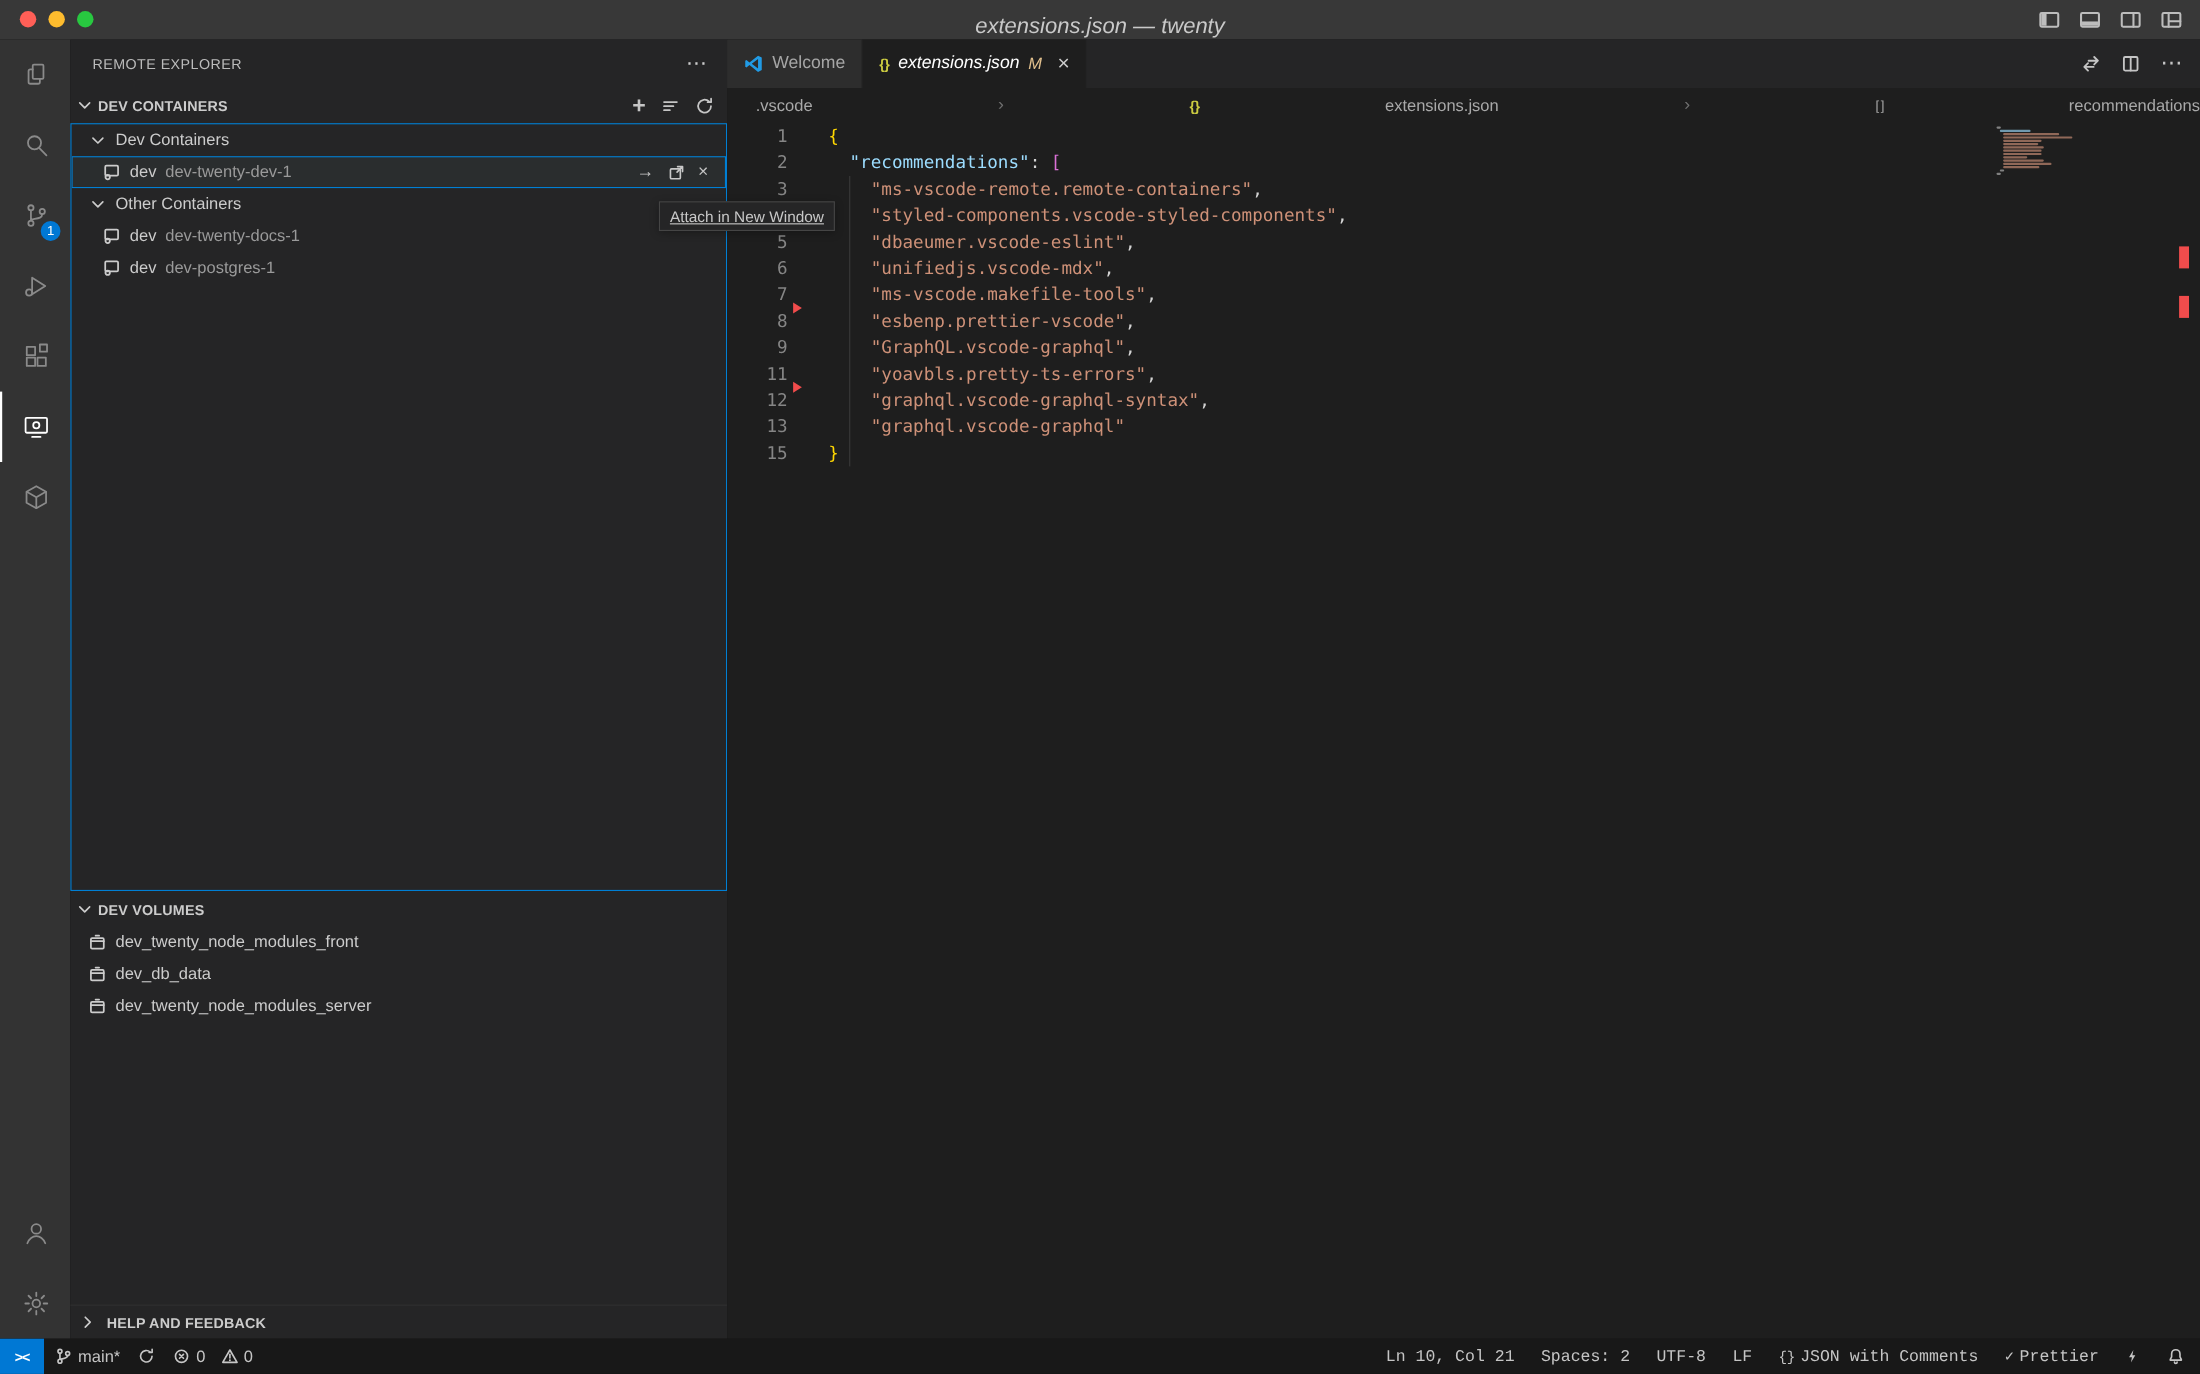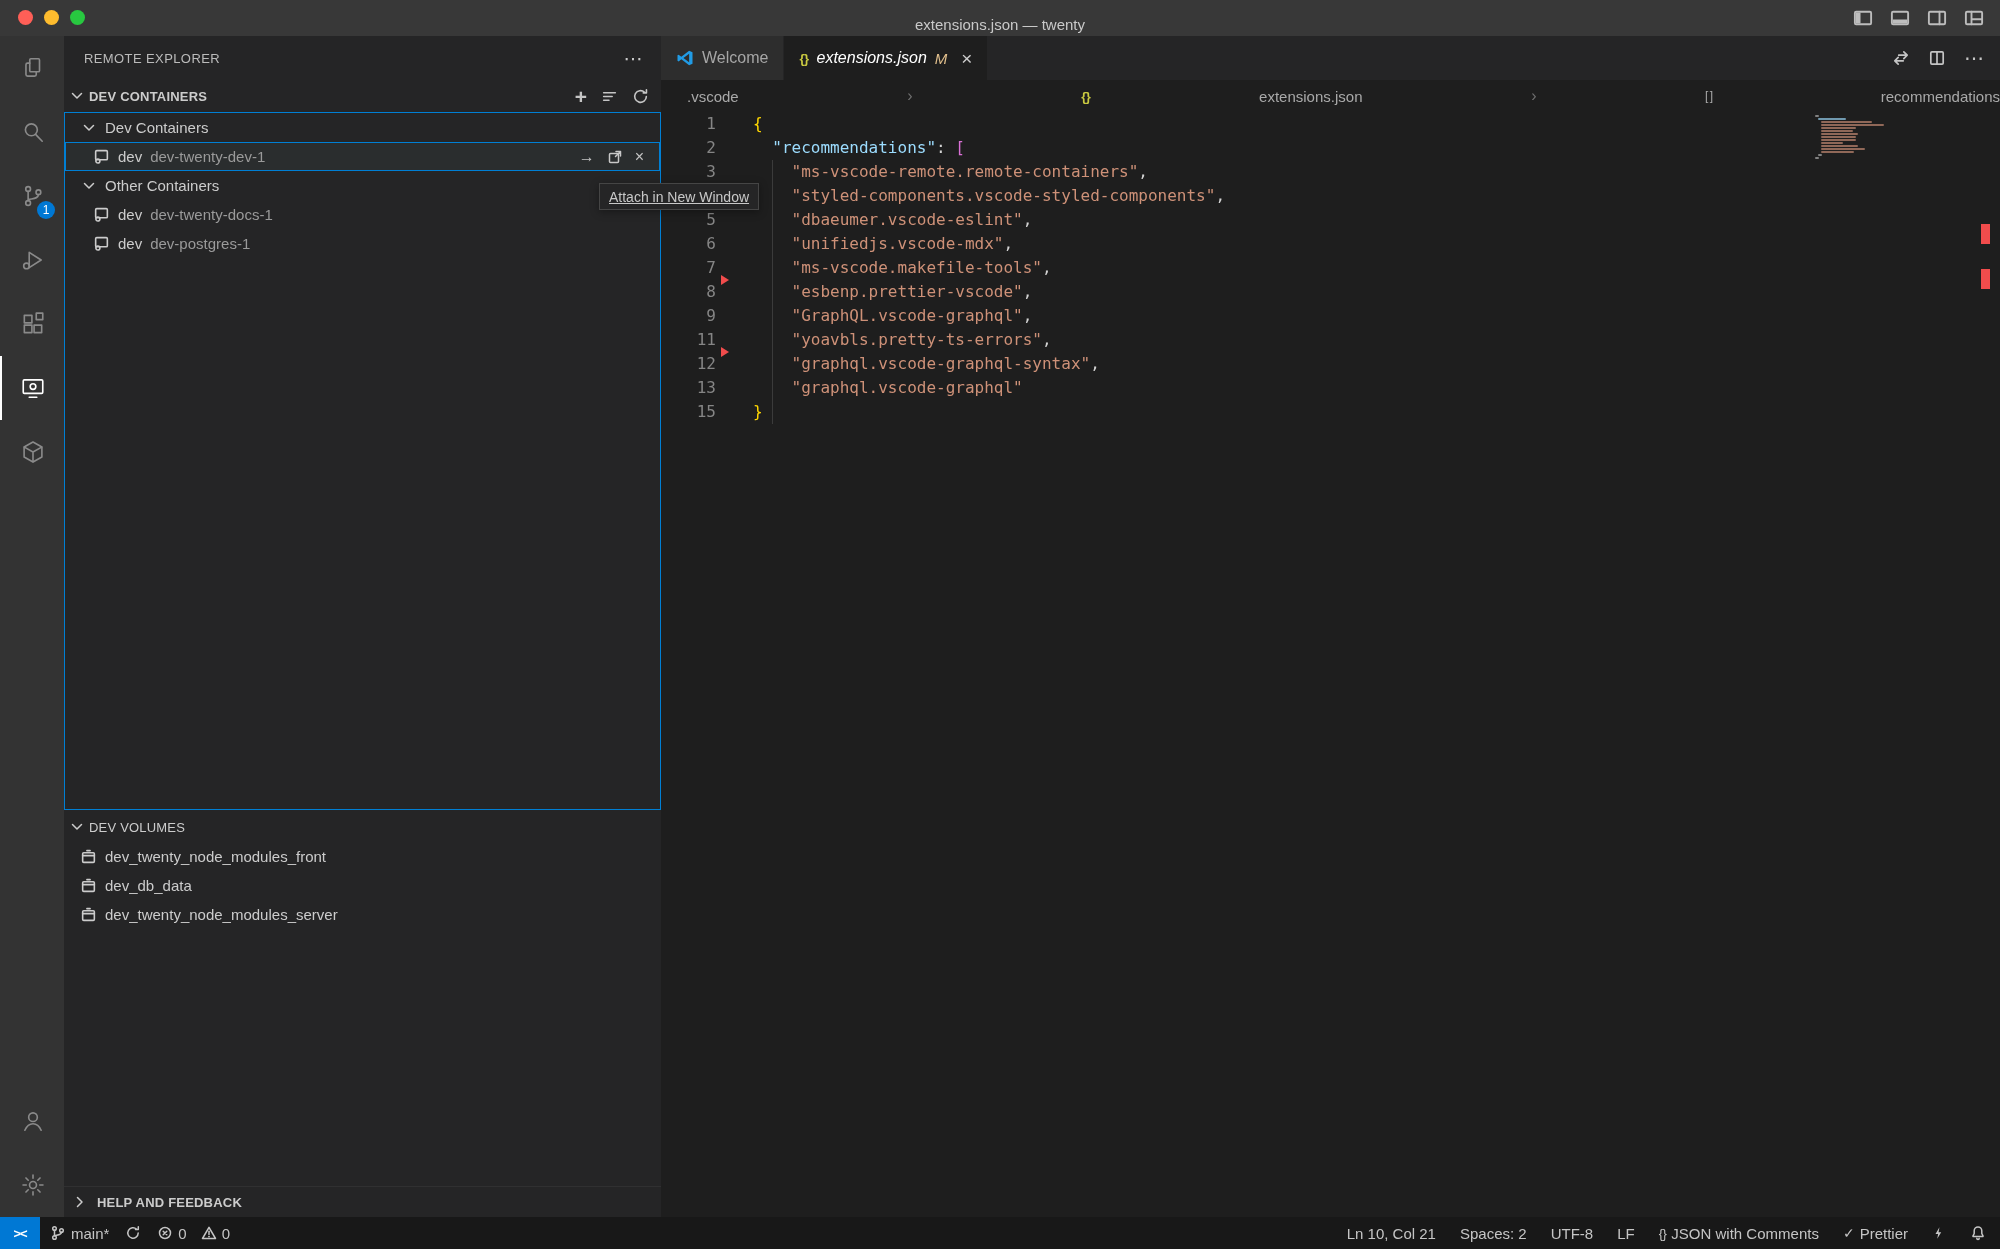--- a/index.html
+++ b/index.html
@@ -6,21 +6,21 @@
   body{width:2000px;height:1249px;position:relative;overflow:hidden;
        font-family:"Liberation Sans",sans-serif;color:#cccccc;}
   svg{display:block;}
   .stroke-ic{fill:none;stroke:currentColor;stroke-width:1.5;stroke-linecap:round;stroke-linejoin:round;}
 
   
   .titlebar{position:absolute;top:0;left:0;right:0;height:36px;background:#383838;}
   .traffic{position:absolute;left:18px;top:10px;display:flex;gap:11px;}
   .tl{width:15px;height:15px;border-radius:50%;}
   .tl.red{background:#ff5f57}.tl.yellow{background:#febc2e}.tl.green{background:#28c840}
-  .tb-title{position:absolute;left:300px;right:300px;top:0;height:48px;display:flex;align-items:center;justify-content:center;font-size:15px;color:#c9c9c9;}
+  .tb-title{position:absolute;left:300px;right:300px;top:0;height:48px;display:flex;align-items:center;justify-content:center;font-size:20px;color:#c9c9c9;font-style:italic;}
   .tb-actions{position:absolute;right:16px;top:0;height:36px;display:flex;align-items:center;gap:17px;color:#bdbdbd;}
 
   
   .activitybar{position:absolute;top:36px;left:0;width:64px;bottom:32px;background:#333333;display:flex;flex-direction:column;}
   .ab-item{width:64px;height:64px;display:flex;align-items:center;justify-content:center;color:#8a8a8a;position:relative;border-left:2px solid transparent;box-sizing:border-box;}
   .ab-item.active{color:#ffffff;border-left-color:#ffffff;}
   .ab-badge{position:absolute;right:9px;bottom:9px;background:var(--badge-bg,#0078d4);color:#fff;font-size:12px;min-width:18px;height:18px;border-radius:9px;display:flex;align-items:center;justify-content:center;}
   .ab-bottom{margin-top:auto;}
 
   
@@ -71,21 +71,21 @@
   .del-mark{position:absolute;left:60px;width:0;height:0;border-top:5px solid transparent;border-bottom:5px solid transparent;border-left:8px solid var(--error,#f14c4c);}
   .minimap{position:absolute;top:3px;right:105px;width:80px;}
   .mm-line{height:2px;margin-bottom:1px;border-radius:1px;}
   .ruler-mark{position:absolute;right:10px;width:9px;height:20px;background:var(--error,#f14c4c);}
   .rm1{top:112px}.rm2{top:157px}
 
   
   .statusbar{position:absolute;left:0;right:0;bottom:0;height:32px;background:#181818;display:flex;align-items:center;font-size:15px;color:#c5c5c5;}
   .sb-remote{width:40px;height:32px;background:var(--remote-bg,#0078d4);color:#fff;display:flex;align-items:center;justify-content:center;font-size:13px;font-weight:700;letter-spacing:-1px;flex:none;}
   .sb-left{display:flex;align-items:center;gap:16px;margin-left:10px;}
-  .sb-right{margin-left:auto;display:flex;align-items:center;gap:24px;margin-right:14px;}
+  .sb-right{margin-left:auto;display:flex;align-items:center;gap:24px;margin-right:14px;font-family:Liberation Mono, monospace;}
   .sb-item{display:flex;align-items:center;gap:5px;white-space:nowrap;}
   .sb-check{font-size:14px;}
 
   
   .tooltip{position:absolute;left:599px;top:183px;height:27px;display:flex;align-items:center;padding:0 9px;
            background:#252526;border:1px solid #454545;color:#c8c8c8;font-size:14px;z-index:60;box-sizing:border-box;
            box-shadow:0 2px 8px rgba(0,0,0,.35);text-decoration:underline;}
 </style>
 </head>
 <body>
@@ -318,21 +318,21 @@
               <circle cx="4.6" cy="12.2" r="1.9"></circle>
             </g>
           </svg>
         </span>
         <span class="tname">dev</span>
         <span class="tdesc">dev-postgres-1</span>
       </div>
     </div>
 
   <div class="vol-section">
-    <div class="section-h" style="height:30px;font-weight:400">
+    <div class="section-h" style="height:30px;font-weight:700">
       <span class="chev">
           <svg width="16" height="16" viewBox="0 0 16 16">
             <path class="stroke-ic" d="M3.5 5.5L8 10l4.5-4.5"></path>
           </svg>
         </span>
       <span class="sh-label">DEV VOLUMES</span>
     </div>
     <div>
         <div class="vol-row">
           <span>

